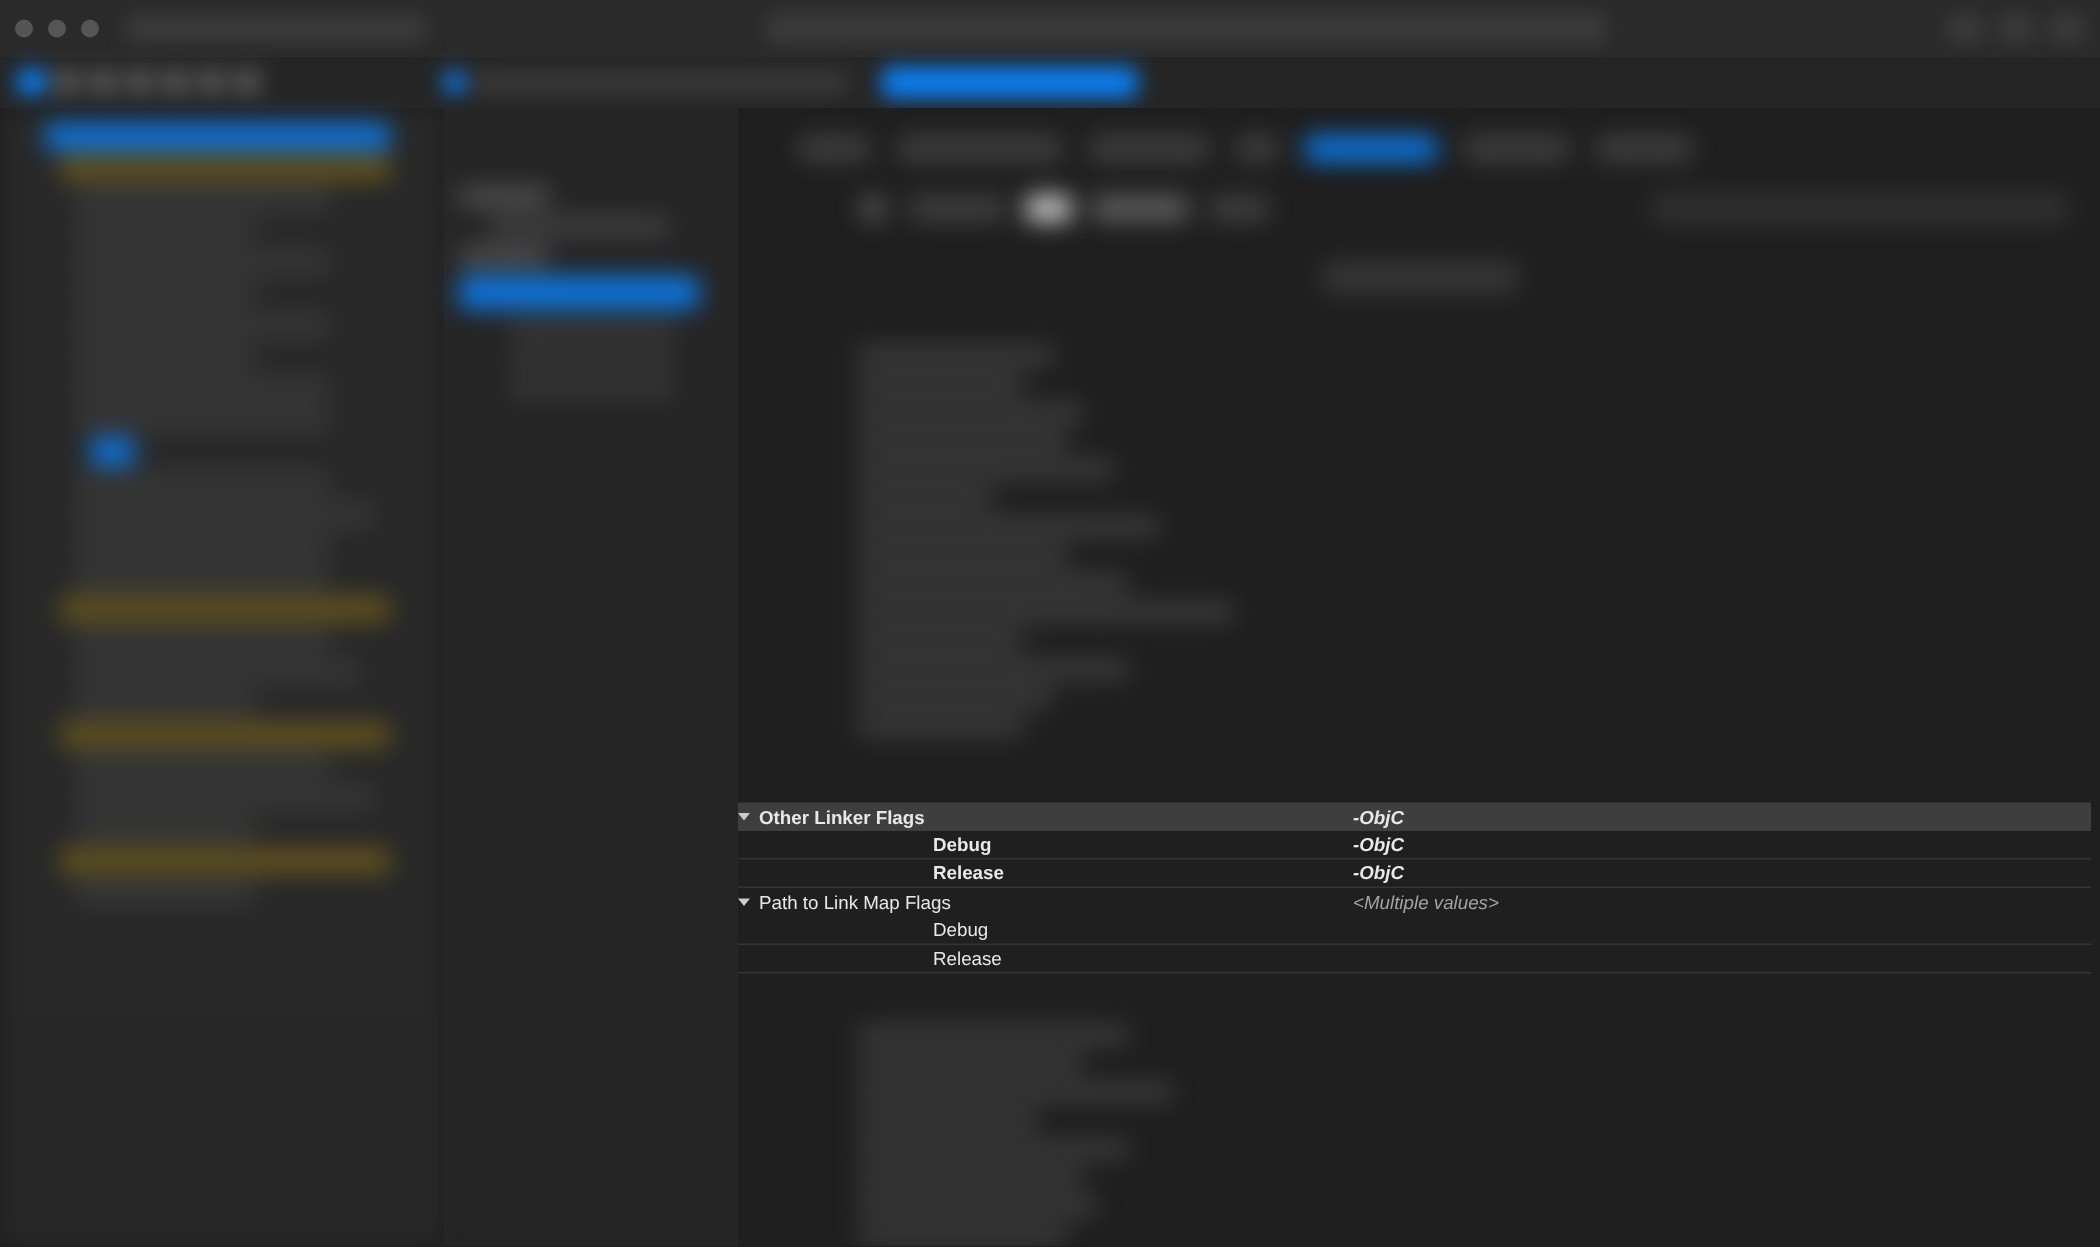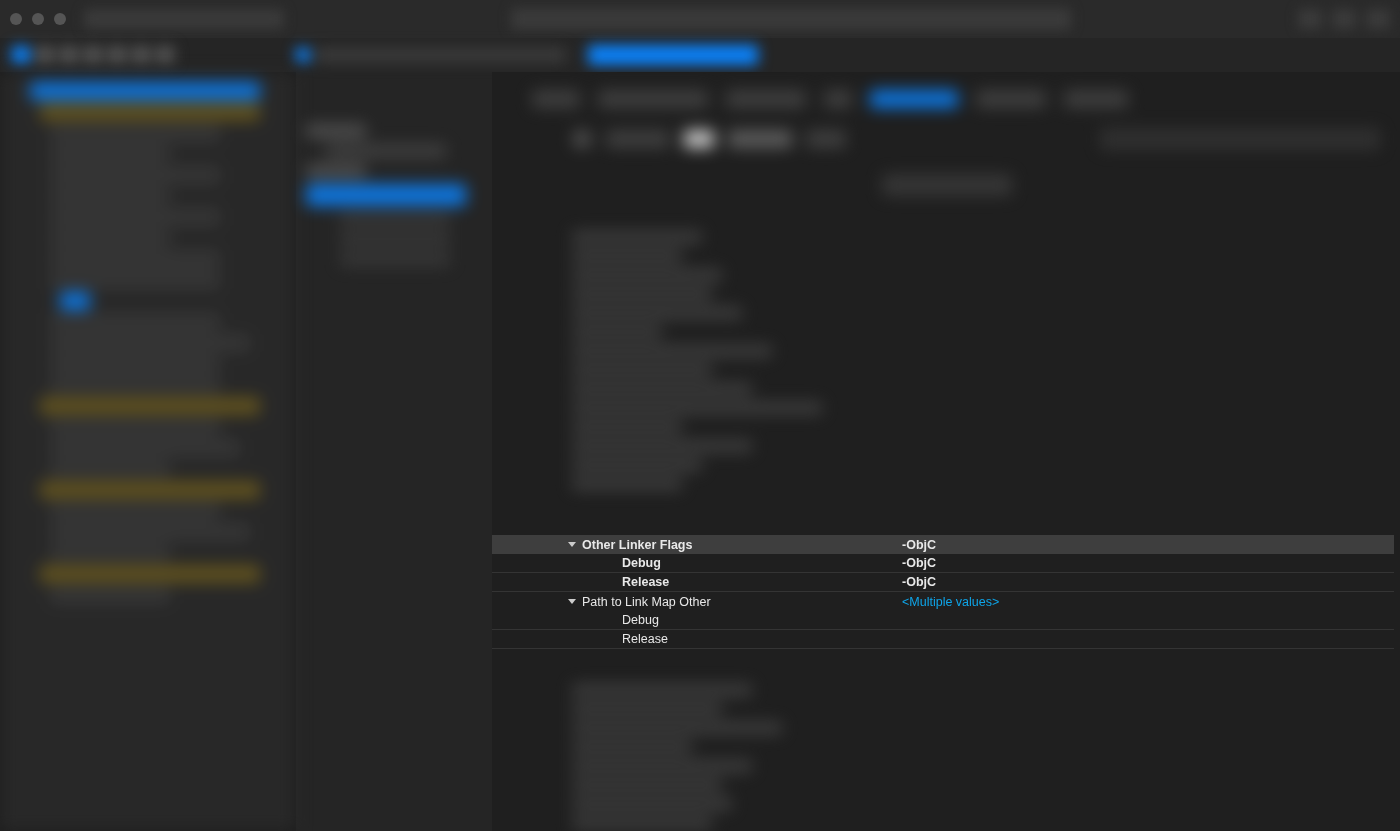--- a/index.html
+++ b/index.html
@@ -41,27 +41,27 @@
   .main-blur .fbox { height:18px; background:#444; border-radius:3px; }
   .main-blur .fbox.on { background:#e0e0e0; }
   .main-blur .long-box { height:22px; background:#3a3a3a; border-radius:4px; width:130px; margin-top:10px; }
   .main-blur .setting-line { height:12px; background:#444; border-radius:2px; margin:7px 0; }
   
   
   .focused-region { position:absolute; left:0; right:6px; top:463px; filter:none; }
   .setting-row { display:flex; align-items:center; height:19px; font-size:12.5px; }
   .setting-row.header { background:#3e3e3e; font-weight:600; }
   .setting-row.sub { background:transparent; }
-  .setting-row .name-cell { width:410px; padding-left:76px; display:flex; align-items:center; gap:6px; white-space:nowrap; }
+  .setting-row .name-cell { width:410px; display:flex; align-items:center; gap:6px; white-space:nowrap; }
   .setting-row.sub .name-cell { padding-left:130px; font-weight:600; }
   .setting-row.sub.plain .name-cell { font-weight:400; }
-  .setting-row .val-cell { flex:1; padding-left:0; white-space:nowrap; overflow:hidden; text-overflow:ellipsis; }
+  .setting-row .val-cell { flex:1; padding-left:0; white-space:nowrap; overflow:hidden; text-overflow:ellipsis;font-style:italic; }
   .setting-row.header .val-cell { font-weight:600; }
   .setting-row .disclosure { width:0; height:0; border-left:4px solid transparent; border-right:4px solid transparent; border-top:5px solid #ccc; flex-shrink:0; }
-  .muted { color:#0ea5e9; }
+  .muted { color:#a3a3a3; }
   .settings-grid .setting-row.sub, .settings-grid .setting-row.sub.plain { border-bottom:1px solid #343434; }
   .settings-grid .setting-row { color:#e8e8e8; }
   .settings-grid { margin-left:0; }
   .val-cell.bold { font-weight:600; }
 </style>
 </head>
 <body>
 
 <div class="toolbar">
   <div class="dot"></div>
@@ -203,21 +203,21 @@
       <div class="setting-row sub">
         <div class="name-cell">
             <span>Release</span>
           </div>
         <div class="val-cell bold">-ObjC</div>
       </div>
 
       <div class="setting-row">
         <div class="name-cell">
           <span class="disclosure"></span>
-          <span>Path to Link Map Other</span>
+          <span>Path to Link Map Flags</span>
         </div>
         <div class="val-cell muted">&lt;Multiple values&gt;</div>
       </div>
       <div class="setting-row sub plain">
         <div class="name-cell">
             <span>Debug</span>
           </div>
       </div>
       <div class="setting-row sub plain">
         <div class="name-cell">

